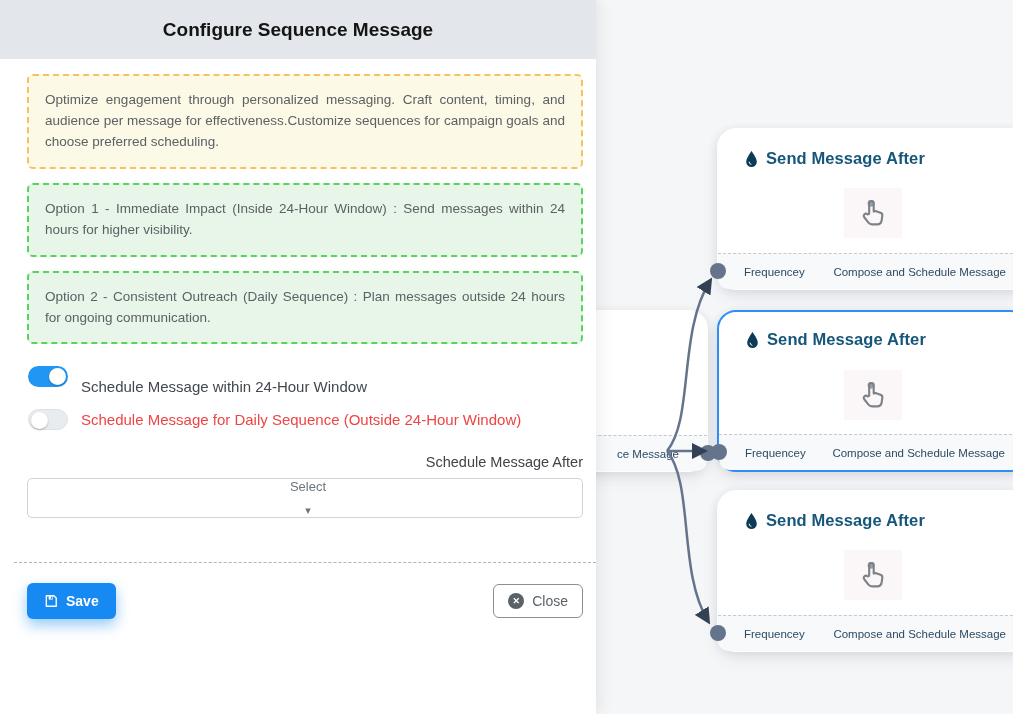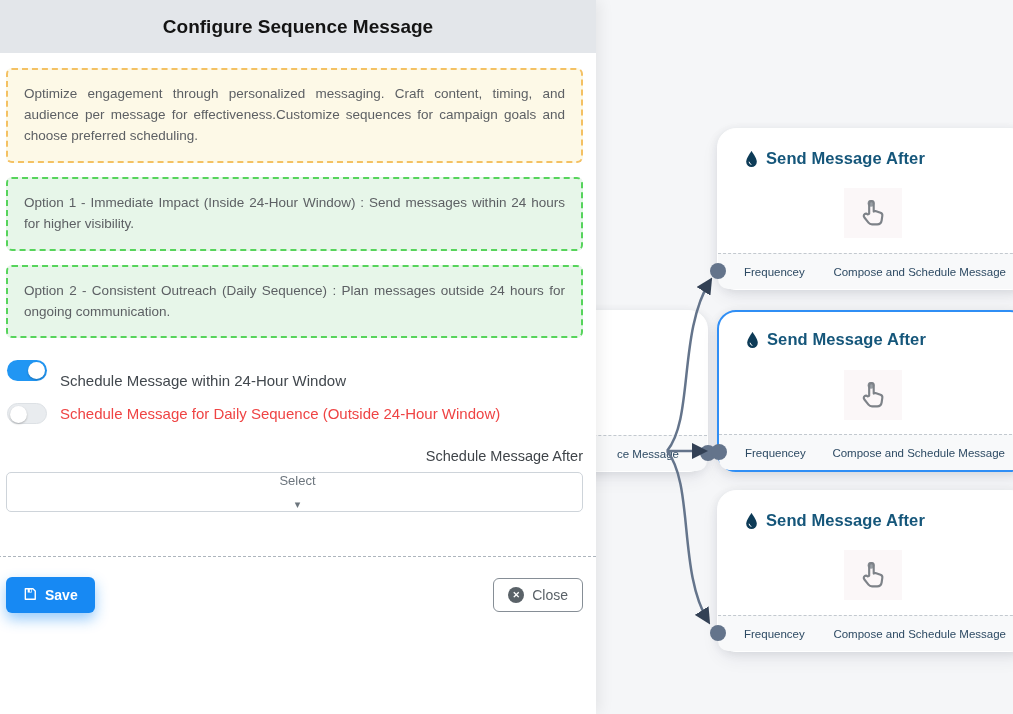--- a/index.html
+++ b/index.html
@@ -40,24 +40,24 @@
 
   
   .node.partial { left:-200px; top:310px; }
 
   
   .panel {
     position:absolute; left:0; top:0; width:596px; height:714px; background:#ffffff;
     z-index:10; box-shadow:4px 0 14px rgba(0,0,0,.07);
   }
   .panel-header {
-    height:53px; background:#e3e6ea; display:flex; align-items:center; justify-content:center;
+    height:59px; background:#e3e6ea; display:flex; align-items:center; justify-content:center;
   }
   .panel-title { font-size:19px; font-weight:700; color:#141414; }
-  .panel-body { padding:15px 13px 0 6px; }
+  .panel-body { padding:15px 13px 0 27px; }
 
   .notice {
     border-radius:6px; padding:14px 16px; font-size:13.5px; line-height:1.55;
     color:#5d6064; text-align:justify; margin-bottom:14px;
   }
   .notice.yellow { background:#fdf9e7; border:2px dashed #f4c163; }
   .notice.green  { background:#e7f6e9; border:2px dashed #56d45b; }
 
   .toggle-row { display:flex; align-items:center; gap:13px; margin:0 0 14px 1px; }
   .toggle { width:40px; height:21px; border-radius:11px; position:relative; flex:0 0 auto; cursor:pointer; }
@@ -76,21 +76,21 @@
     display:flex; align-items:center; justify-content:space-between; padding:0 14px 0 20px;
     cursor:pointer;
     flex-direction:column;
   }
   .select-value { font-size:13px; color:#6c757d; }
   .caret { font-size:11px; color:#6c757d; }
 
   .divider { border-top:1px dashed #adb5bd; margin:44px -13px 0 -13px; }
   .btn-row { display:flex; align-items:center; justify-content:space-between; margin-top:20px; }
   .btn-save {
-    display:flex; gap:8px; background:#1789f3; color:#fff;
+    display:flex; align-items:center; gap:8px; background:#1789f3; color:#fff;
     border:none; border-radius:6px; padding:10px 17px; font-size:14px; font-weight:700;
     font-family:"Liberation Sans", sans-serif; cursor:pointer;
     box-shadow:0 6px 14px rgba(23,137,243,.45);
   }
   .btn-close {
     display:flex; align-items:center; gap:8px; background:#fff; color:#5a6268;
     border:1px solid #868e96; border-radius:6px; padding:8px 14px; font-size:14px;
     font-family:"Liberation Sans", sans-serif; cursor:pointer;
   }
   .x-badge { width:16px; height:16px; border-radius:50%; background:#5a6268; color:#fff;

